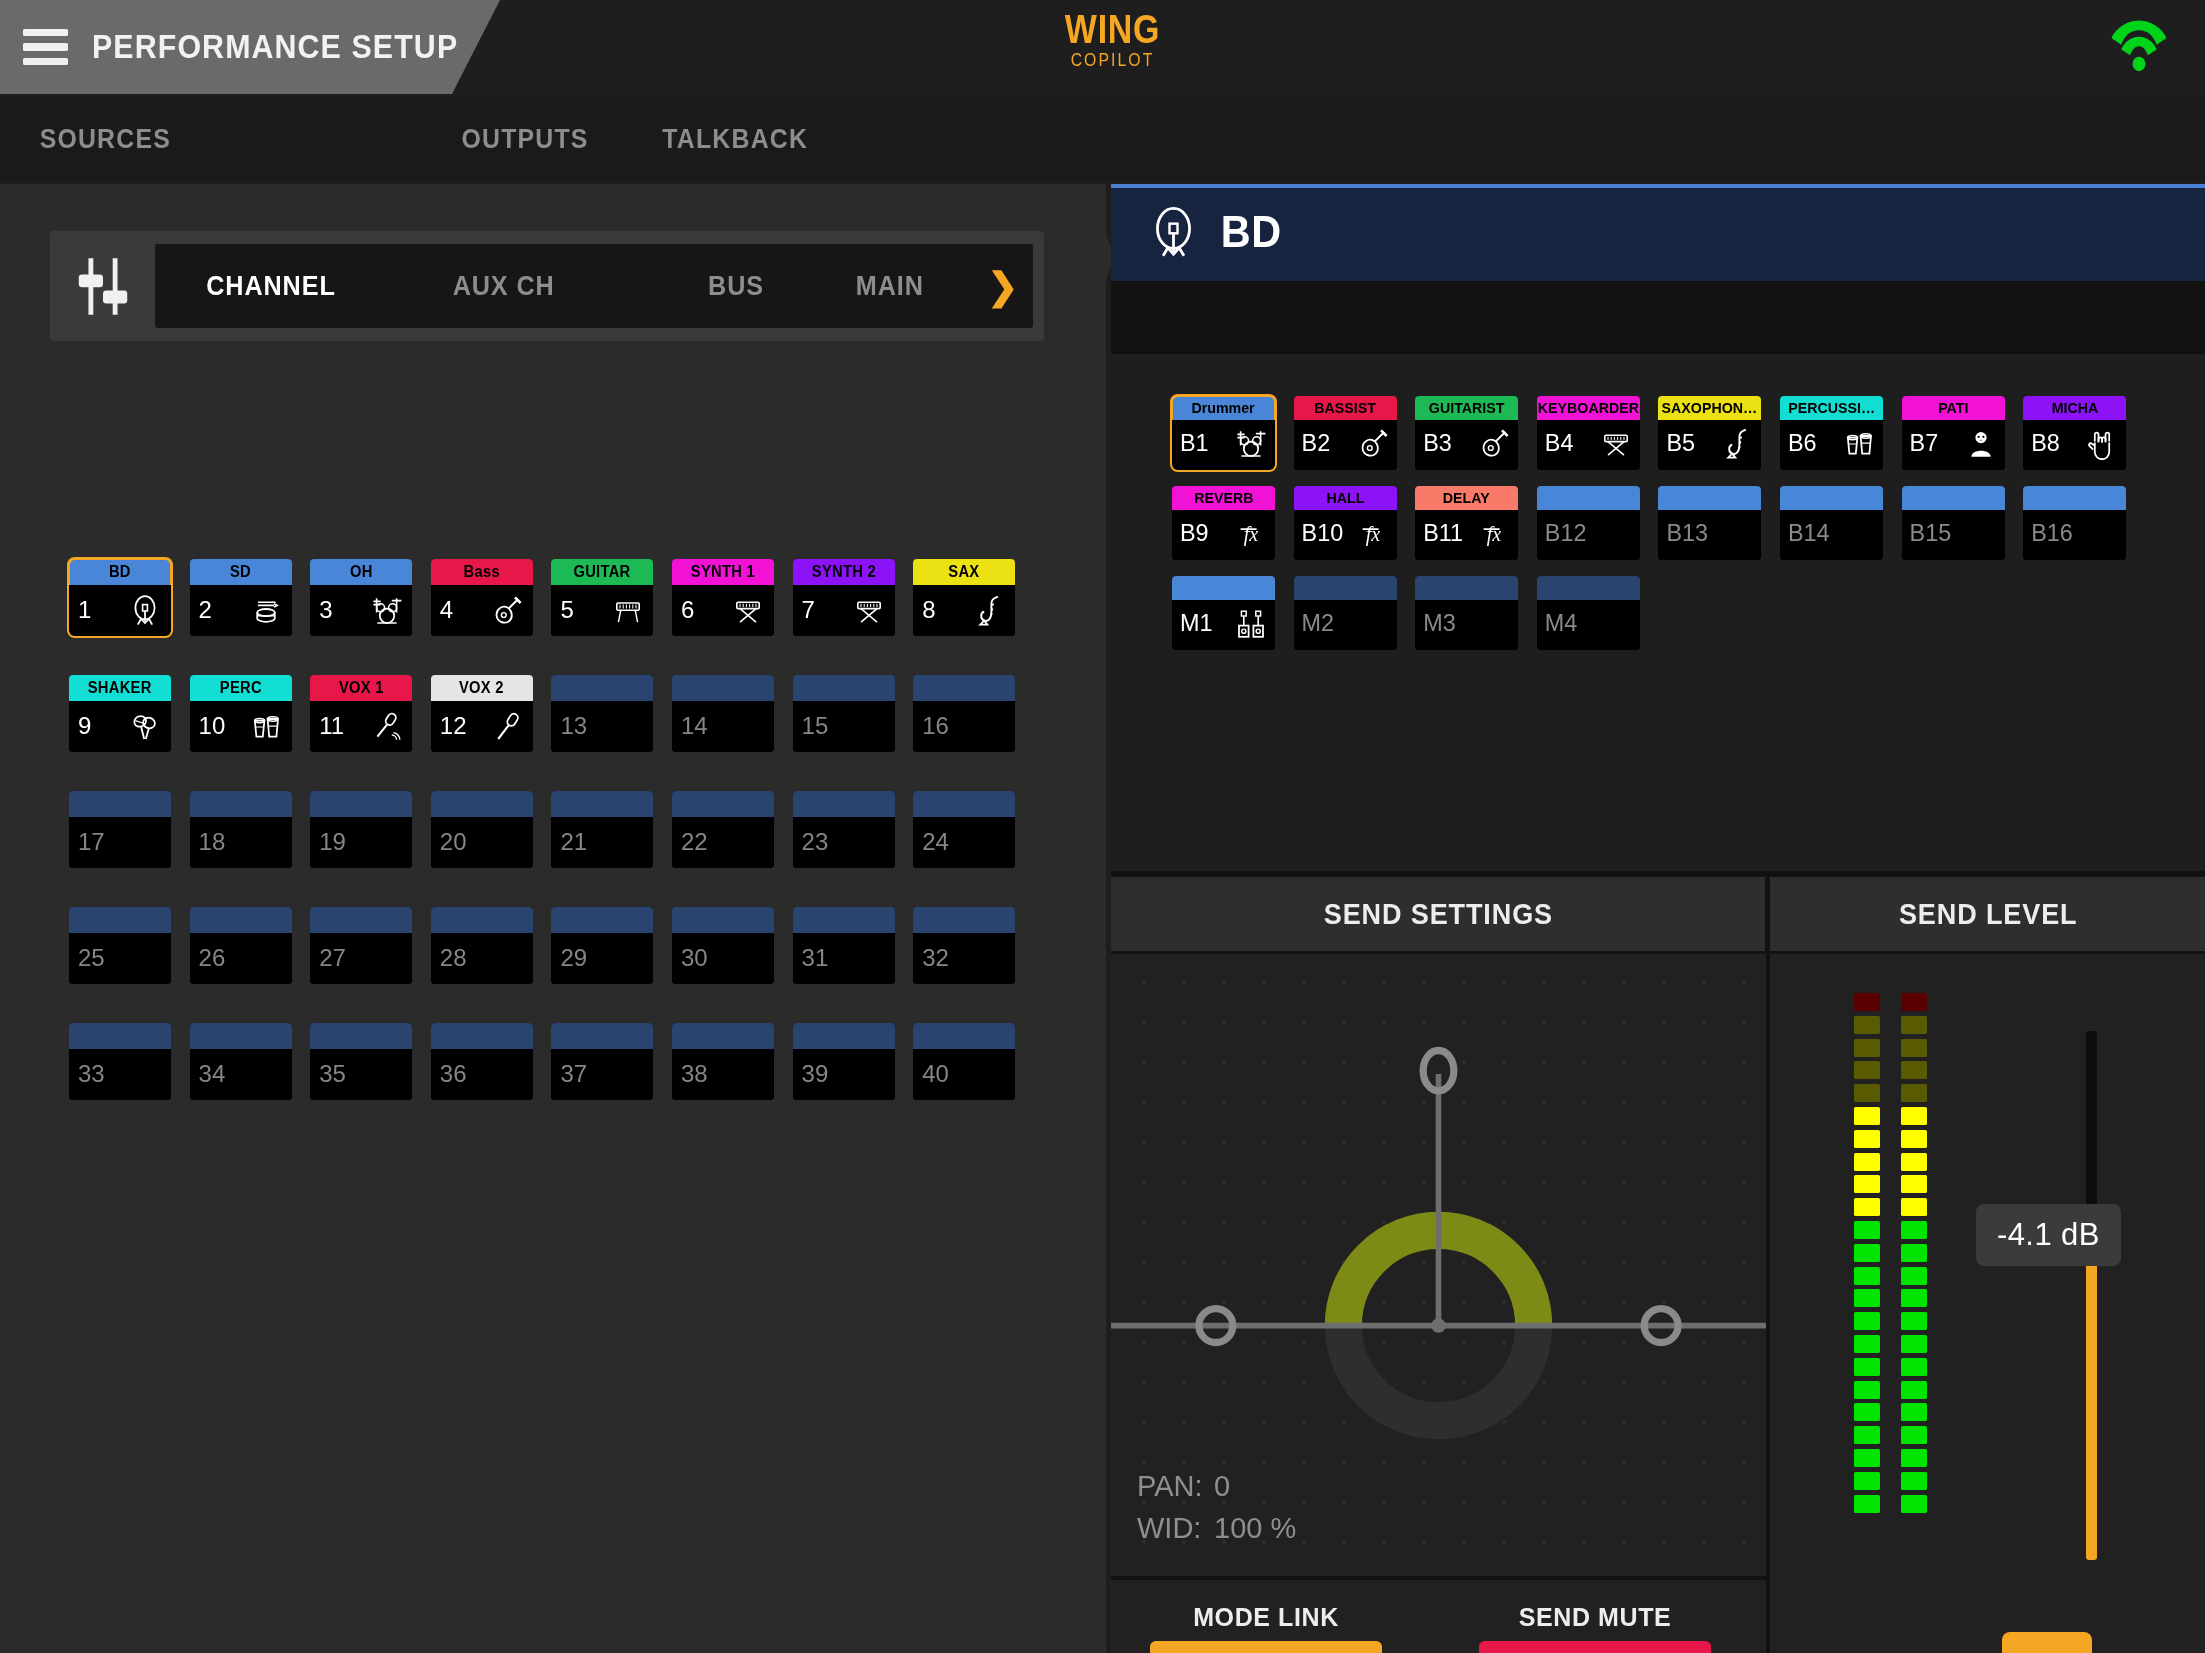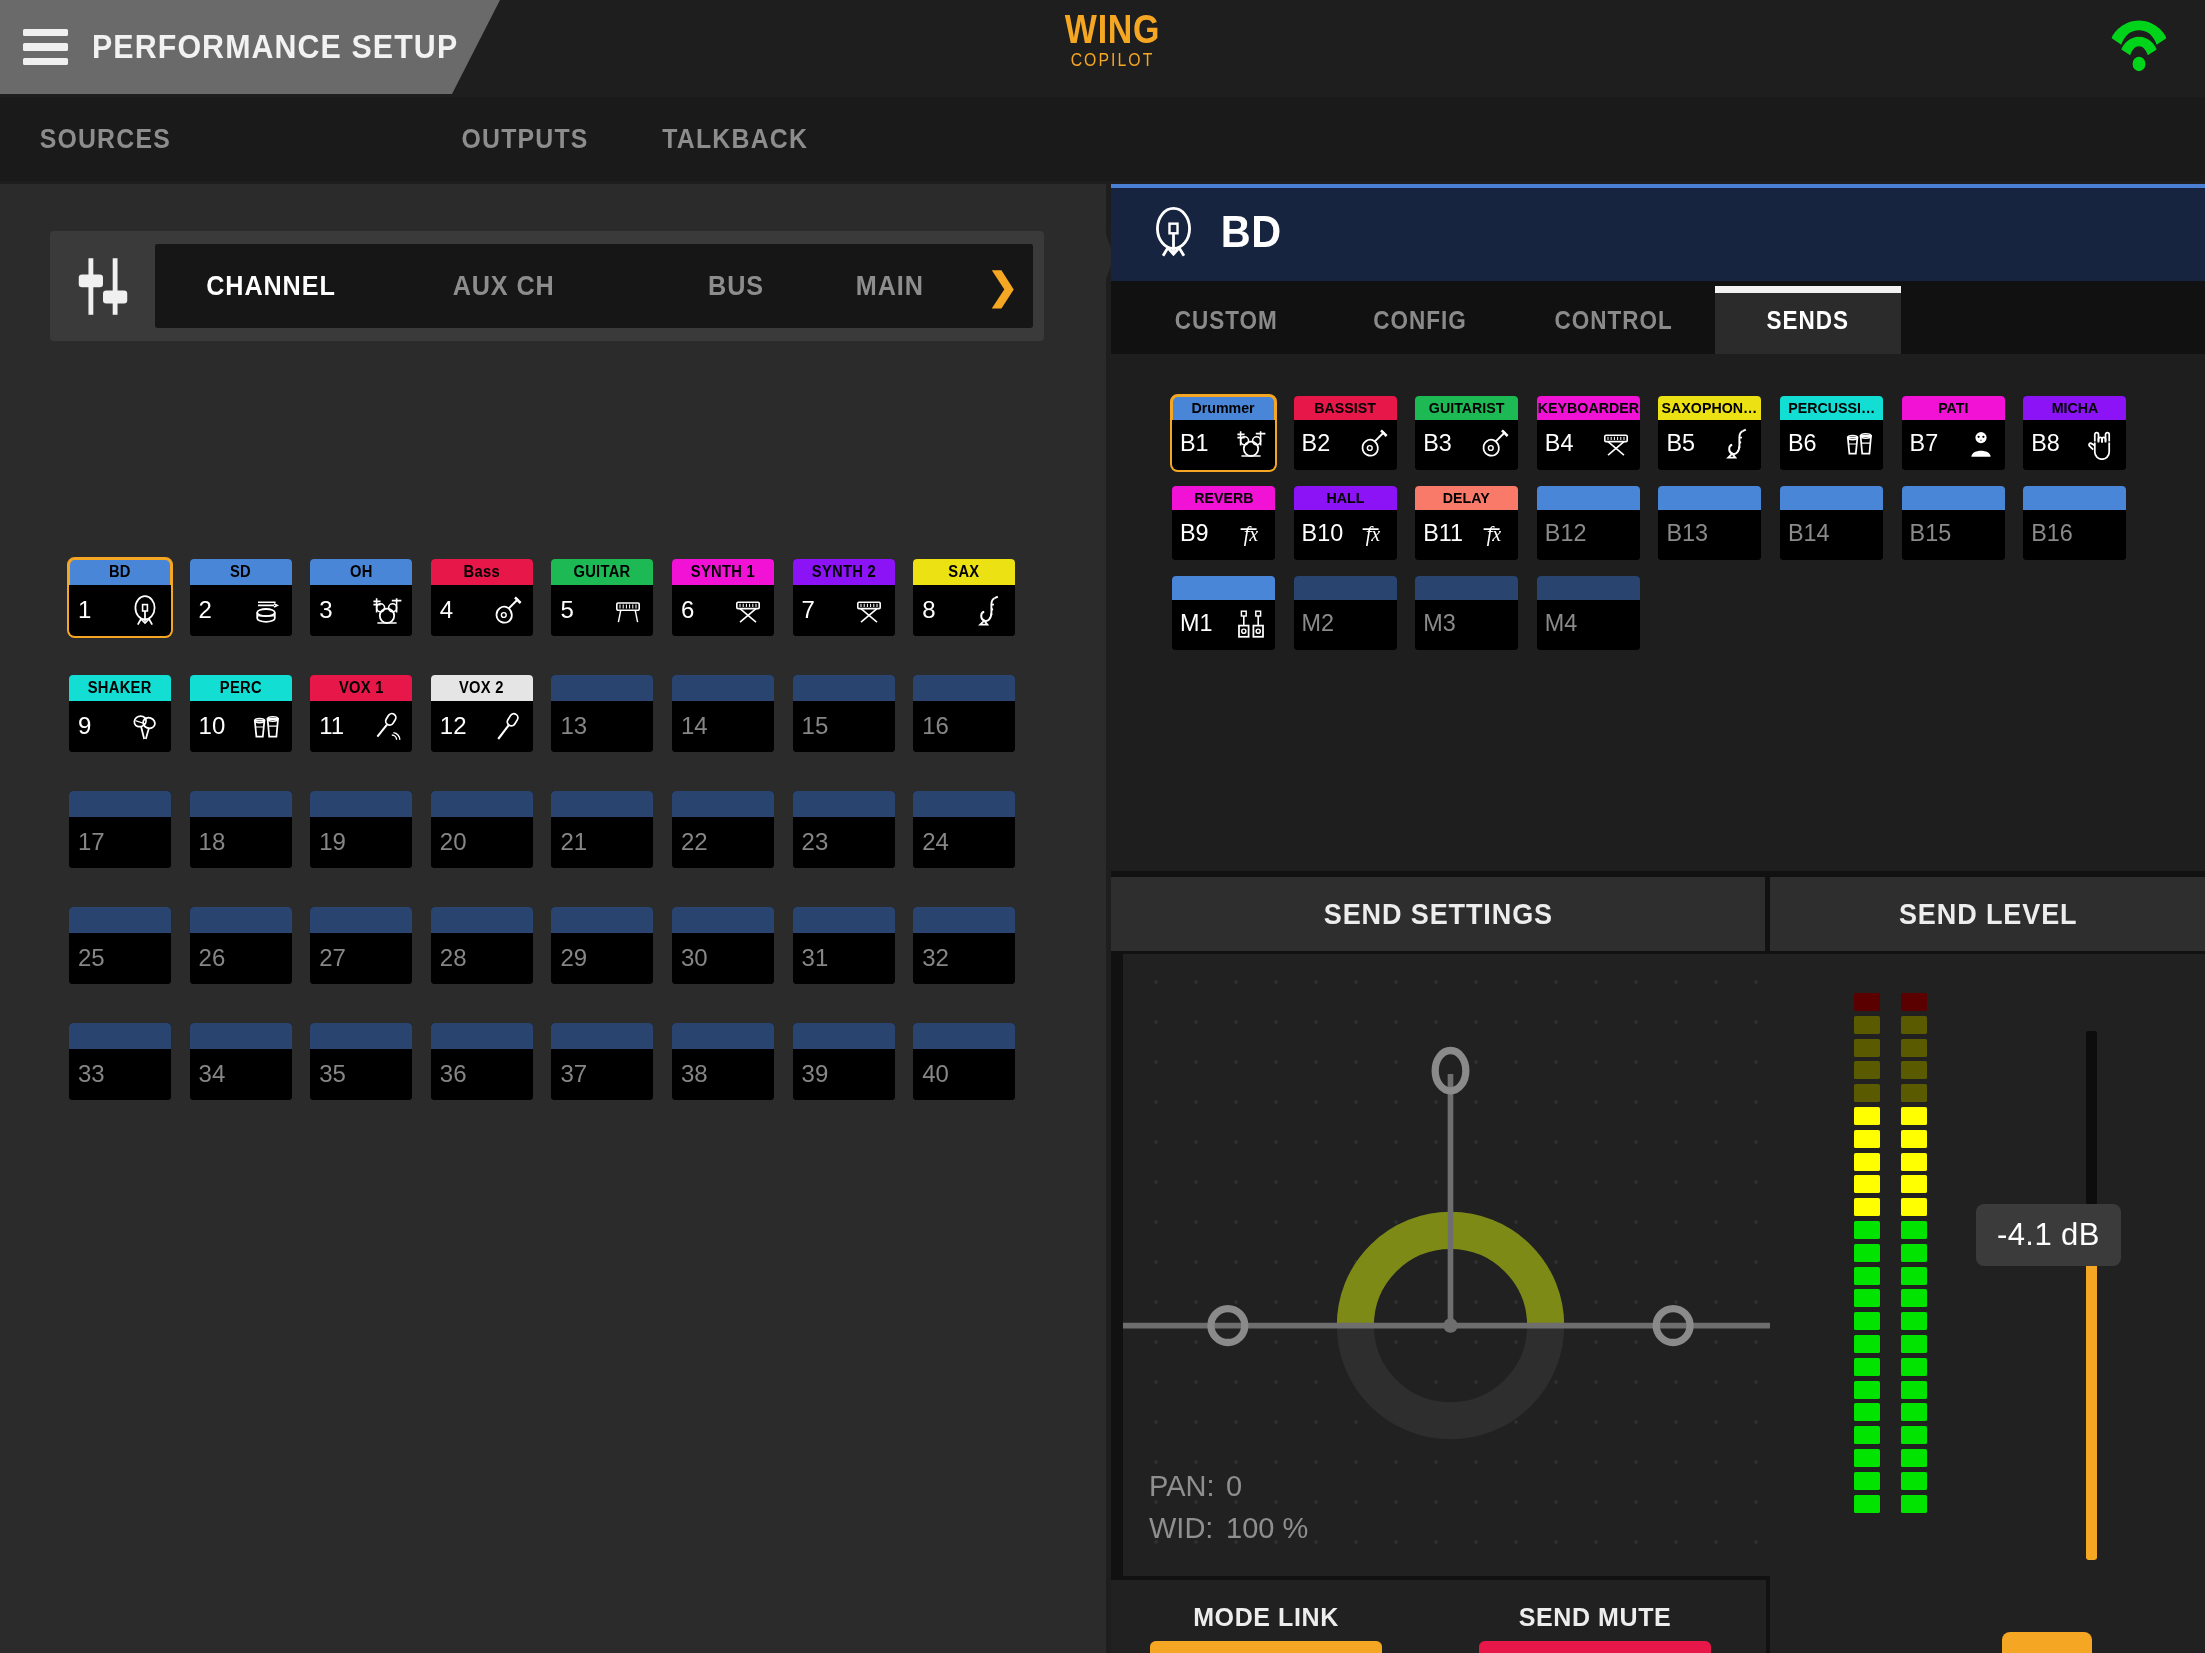--- a/index.html
+++ b/index.html
@@ -97,21 +97,21 @@
   .bus-num { position: absolute; left: 8px; top: 9.7px; font-size: 23.4px; color: #fff; }
   .bus-num.dim { color: #8a8a8a; }
   .bus-ico { position: absolute; right: 8px; top: 8px; width: 32px; height: 32px; }
 
   
   .sec-hdr-row { position: absolute; left: 0; top: 693px; width: 1095px; height: 74px; }
   .sec-hdr { position: absolute; top: 0; height: 74px; background: #2e2e2e; display: flex; align-items: center; justify-content: center;
              color: #ededed; font-size: 30px; font-weight: 700; letter-spacing: 1px; }
   .sec-hdr span { display: inline-block; transform: scaleX(0.9); }
 
-  .sendsettings { position: absolute; left: 12px; top: 770px; width: 655px; height: 622px; background: #212121;
+  .sendsettings { position: absolute; left: 0; top: 770px; width: 655px; height: 622px; background: #212121;
                   background-image: radial-gradient(#2e2e2e 1.6px, transparent 1.6px); background-size: 40px 40px; background-position: 13px 8px; }
   .pan-svg { position: absolute; left: 0; top: -16px; }
   .pan-readout { position: absolute; left: 26px; bottom: 27.4px; color: #8f8f8f; font-size: 29px; line-height: 42px; }
   .pan-readout b { font-weight: 400; display: inline-block; width: 77px; }
 
   .sendlevel { position: absolute; left: 659px; top: 770px; width: 436px; height: 883px; background: #212121; }
   .meters { position: absolute; left: 84px; top: 39px; display: flex; gap: 21px; }
   .meter { display: flex; flex-direction: column; gap: 4.8px; }
   .seg { width: 26px; height: 18px; border-radius: 1.6px; }
   .fader-track { position: absolute; left: 316px; top: 77px; width: 11.3px; height: 339px; background: #0d0d0d; border-radius: 2.4px; }
@@ -661,34 +661,20 @@
     <div class="rp-header">
       <svg class="rp-head-icon" viewBox="0 0 58 66">
         <ellipse cx="29" cy="28" rx="20" ry="25" fill="none" stroke="#fff" stroke-width="3.5"></ellipse>
         <rect x="24" y="22" width="10" height="12" fill="none" stroke="#fff" stroke-width="3"></rect>
         <line x1="29" y1="34" x2="29" y2="58" stroke="#fff" stroke-width="3.5"></line>
         <path d="M16 62 L22 52 L29 60 L36 52 L42 62" fill="none" stroke="#fff" stroke-width="3.5"></path>
       </svg>
       <div class="rp-title"><span>BD</span></div>
     </div>
 
-    <div class="rp-tabs">
-      <div class="rtab" style="left:22.6px;width:186px">
-          <span>CUSTOM</span>
-        </div>
-      <div class="rtab" style="left:216px;width:186px">
-          <span>CONFIG</span>
-        </div>
-      <div class="rtab" style="left:410px;width:186px">
-          <span>CONTROL</span>
-        </div>
-      <div class="rtab active" style="left:604px;width:186px">
-          <span>SENDS</span>
-        </div>
-    </div>
 
     <div class="busarea">
       <div class="busgrid" id="busgrid">
           <div class="busrow">
             <div class="buscell sel">
       <div class="bus-label" style="background:#4a86d8">
                 <span>Drummer</span>
               </div>
       <div class="bus-body">
         <div class="bus-num">B1</div>

